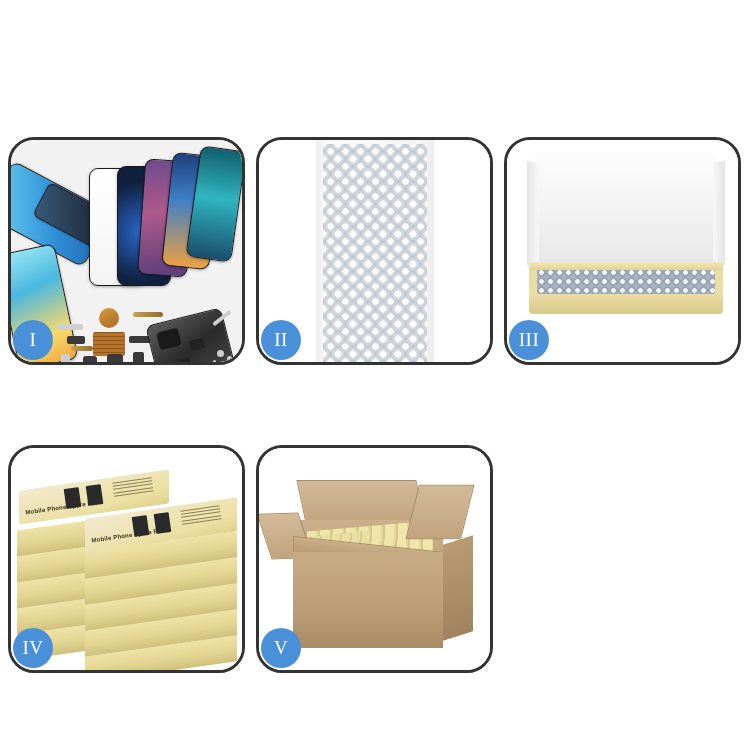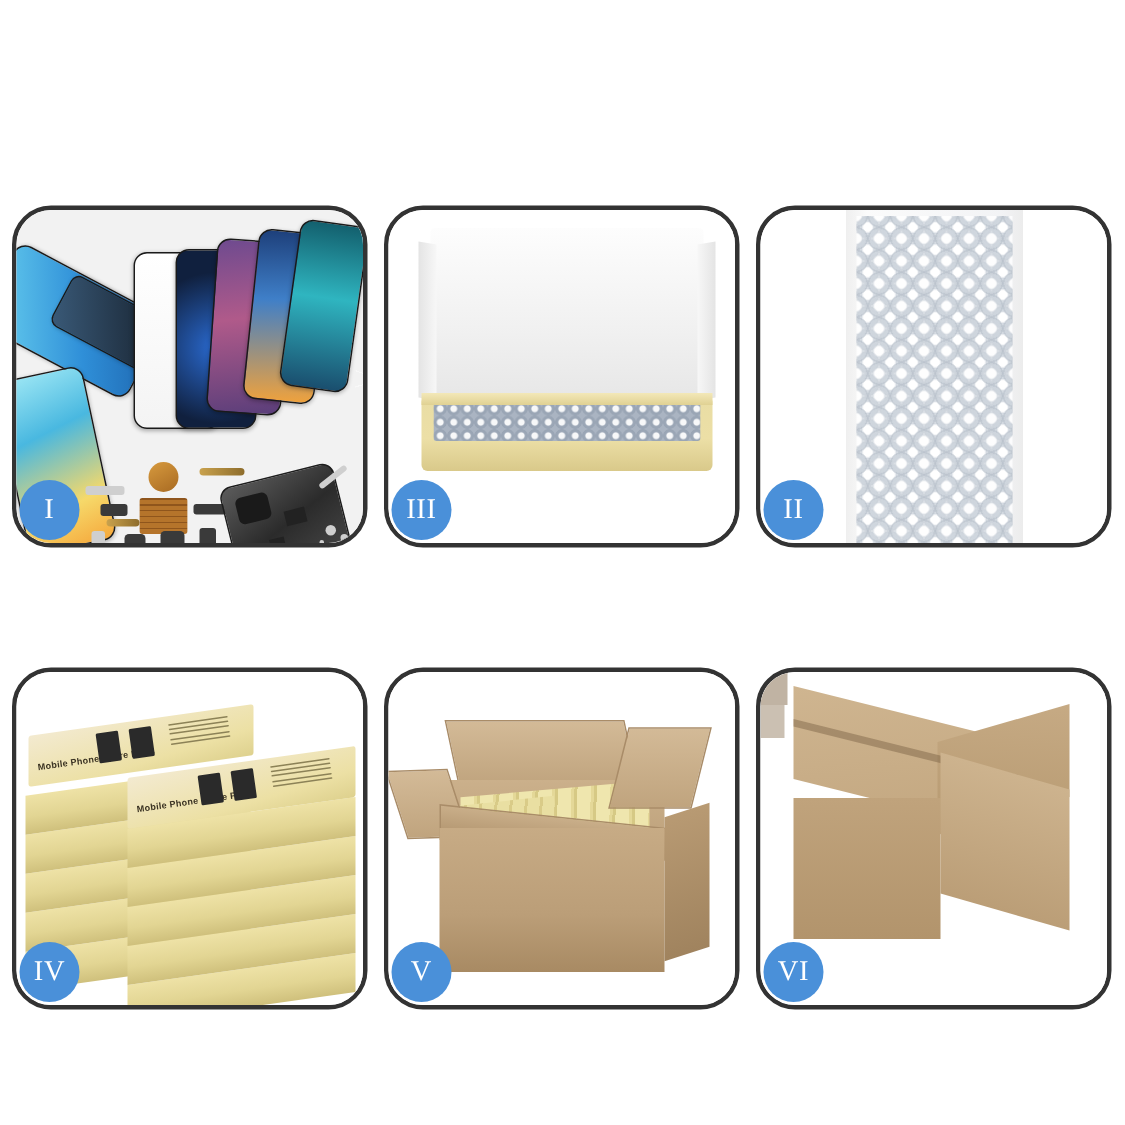--- a/index.html
+++ b/index.html
@@ -322,36 +322,36 @@
         <div class="part" style="left:96px;top:214px;width:16px;height:14px;border-radius:3px 3px 6px 6px;"></div>
         <div class="part" style="left:122px;top:212px;width:11px;height:13px;"></div>
         <div class="backhousing"></div>
         <div class="part light" style="left:200px;top:176px;width:22px;height:4px;transform:rotate(-38deg);"></div>
         <div class="part light" style="left:206px;top:210px;width:7px;height:7px;border-radius:50%;box-shadow:9px 5px 0 -1px #cfcfcf, -6px 8px 0 -2px #cfcfcf;"></div>
       </div>
       <div class="badge">I</div>
     </div>
 
     <div class="card">
+      <div class="card-inner p2">
+        <div class="wrap-sheet"></div>
+        <div class="bubbles"></div>
+        <div class="bubbles b2"></div>
+      </div>
+      <div class="badge">II</div>
+    </div>
+
+    <div class="card">
       <div class="card-inner p3">
         <div class="lid3"></div>
         <div class="tray3"></div>
         <div class="tray3-inner"></div>
         <div class="tray3-lip"></div>
       </div>
       <div class="badge">III</div>
-    </div>
-
-    <div class="card">
-      <div class="card-inner p2">
-        <div class="wrap-sheet"></div>
-        <div class="bubbles"></div>
-        <div class="bubbles b2"></div>
-      </div>
-      <div class="badge">II</div>
     </div>
 
     <div class="card">
       <div class="card-inner p4">
         <div class="stack">
           <div class="layer" style="top:150px;"></div>
           <div class="layer" style="top:124px;"></div>
           <div class="layer" style="top:98px;"></div>
           <div class="layer" style="top:72px;"></div>
           <div class="layer" style="top:46px;"></div>
@@ -398,27 +398,15 @@
         <div class="fill5b"></div>
         <div class="flap left"></div>
         <div class="flap right"></div>
         <div class="flap front"></div>
         <div class="c5-body"></div>
         <div class="c5-side"></div>
       </div>
       <div class="badge">V</div>
     </div>
 
-    <div class="card">
-      <div class="card-inner p6">
-        <div class="c6-top"></div>
-        <div class="c6-top2"></div>
-        <div class="seam tape1"></div>
-        <div class="c6-front"></div>
-        <div class="c6-right"></div>
-        <div class="tab1"></div>
-        <div class="tab2"></div>
-      </div>
-      <div class="badge">VI</div>
-    </div>
 
   </div>
 </div>
 
 </body></html>

